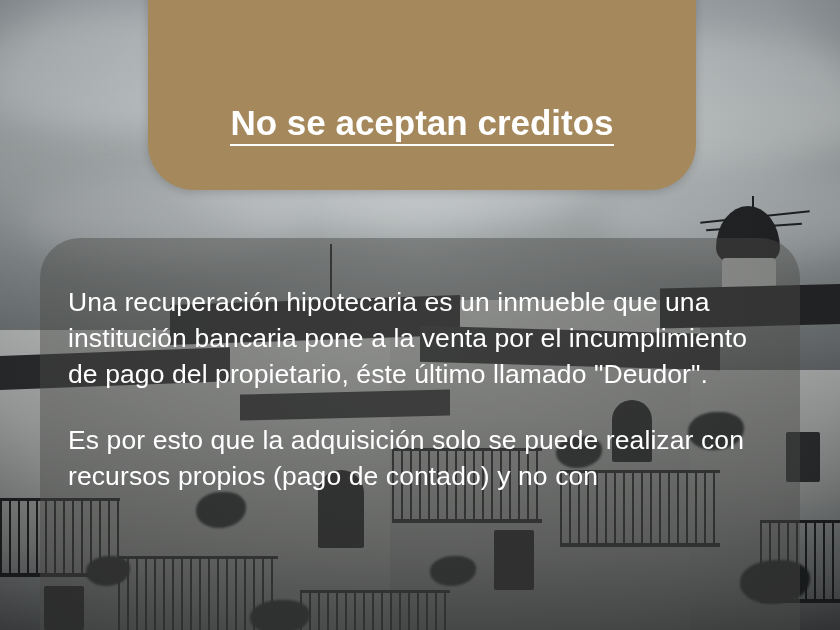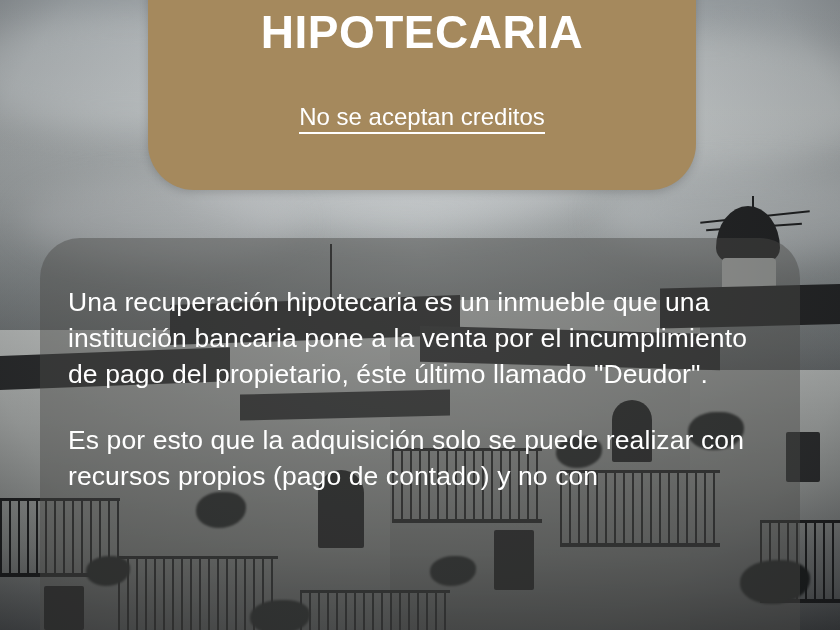--- a/index.html
+++ b/index.html
@@ -194,22 +194,22 @@
     font-weight: bold;
     letter-spacing: 0.5px;
     line-height: 1.05;
   }
   .subtitle {
     position: absolute;
     left: 0; right: 0;
     top: 224px;
     text-align: center;
     color: #ffffff;
-    font-size: 24px;
-    font-weight: 400;
+    font-size: 35px;
+    font-weight: 700;
     line-height: 1.1;
   }
   .subtitle span {
     border-bottom: 2px solid #ffffff;
     padding-bottom: 2px;
   }
 
   .card-body {
     position: absolute;
     left: 40px;
@@ -283,21 +283,20 @@
     <div class="leaf l3"></div>
     <div class="leaf l4"></div>
     <div class="leaf l5"></div>
     <div class="leaf l6"></div>
     <div class="leaf l7"></div>
 
     <div class="haze"></div>
   </div>
 
   <div class="card-top">
-    <div class="title">HIPOTECARIA</div>
     <div class="subtitle">
       <span>No se aceptan creditos </span>
     </div>
   </div>
 
   <div class="card-body">
     <div class="body-text">
       <p>Una recuperación hipotecaria es un inmueble que una institución bancaria pone a la venta por el incumplimiento de pago del propietario, éste último llamado "Deudor".</p>
       <p>Es por esto que la adquisición solo se puede realizar con recursos propios (pago de contado) y no con</p>
     </div>

